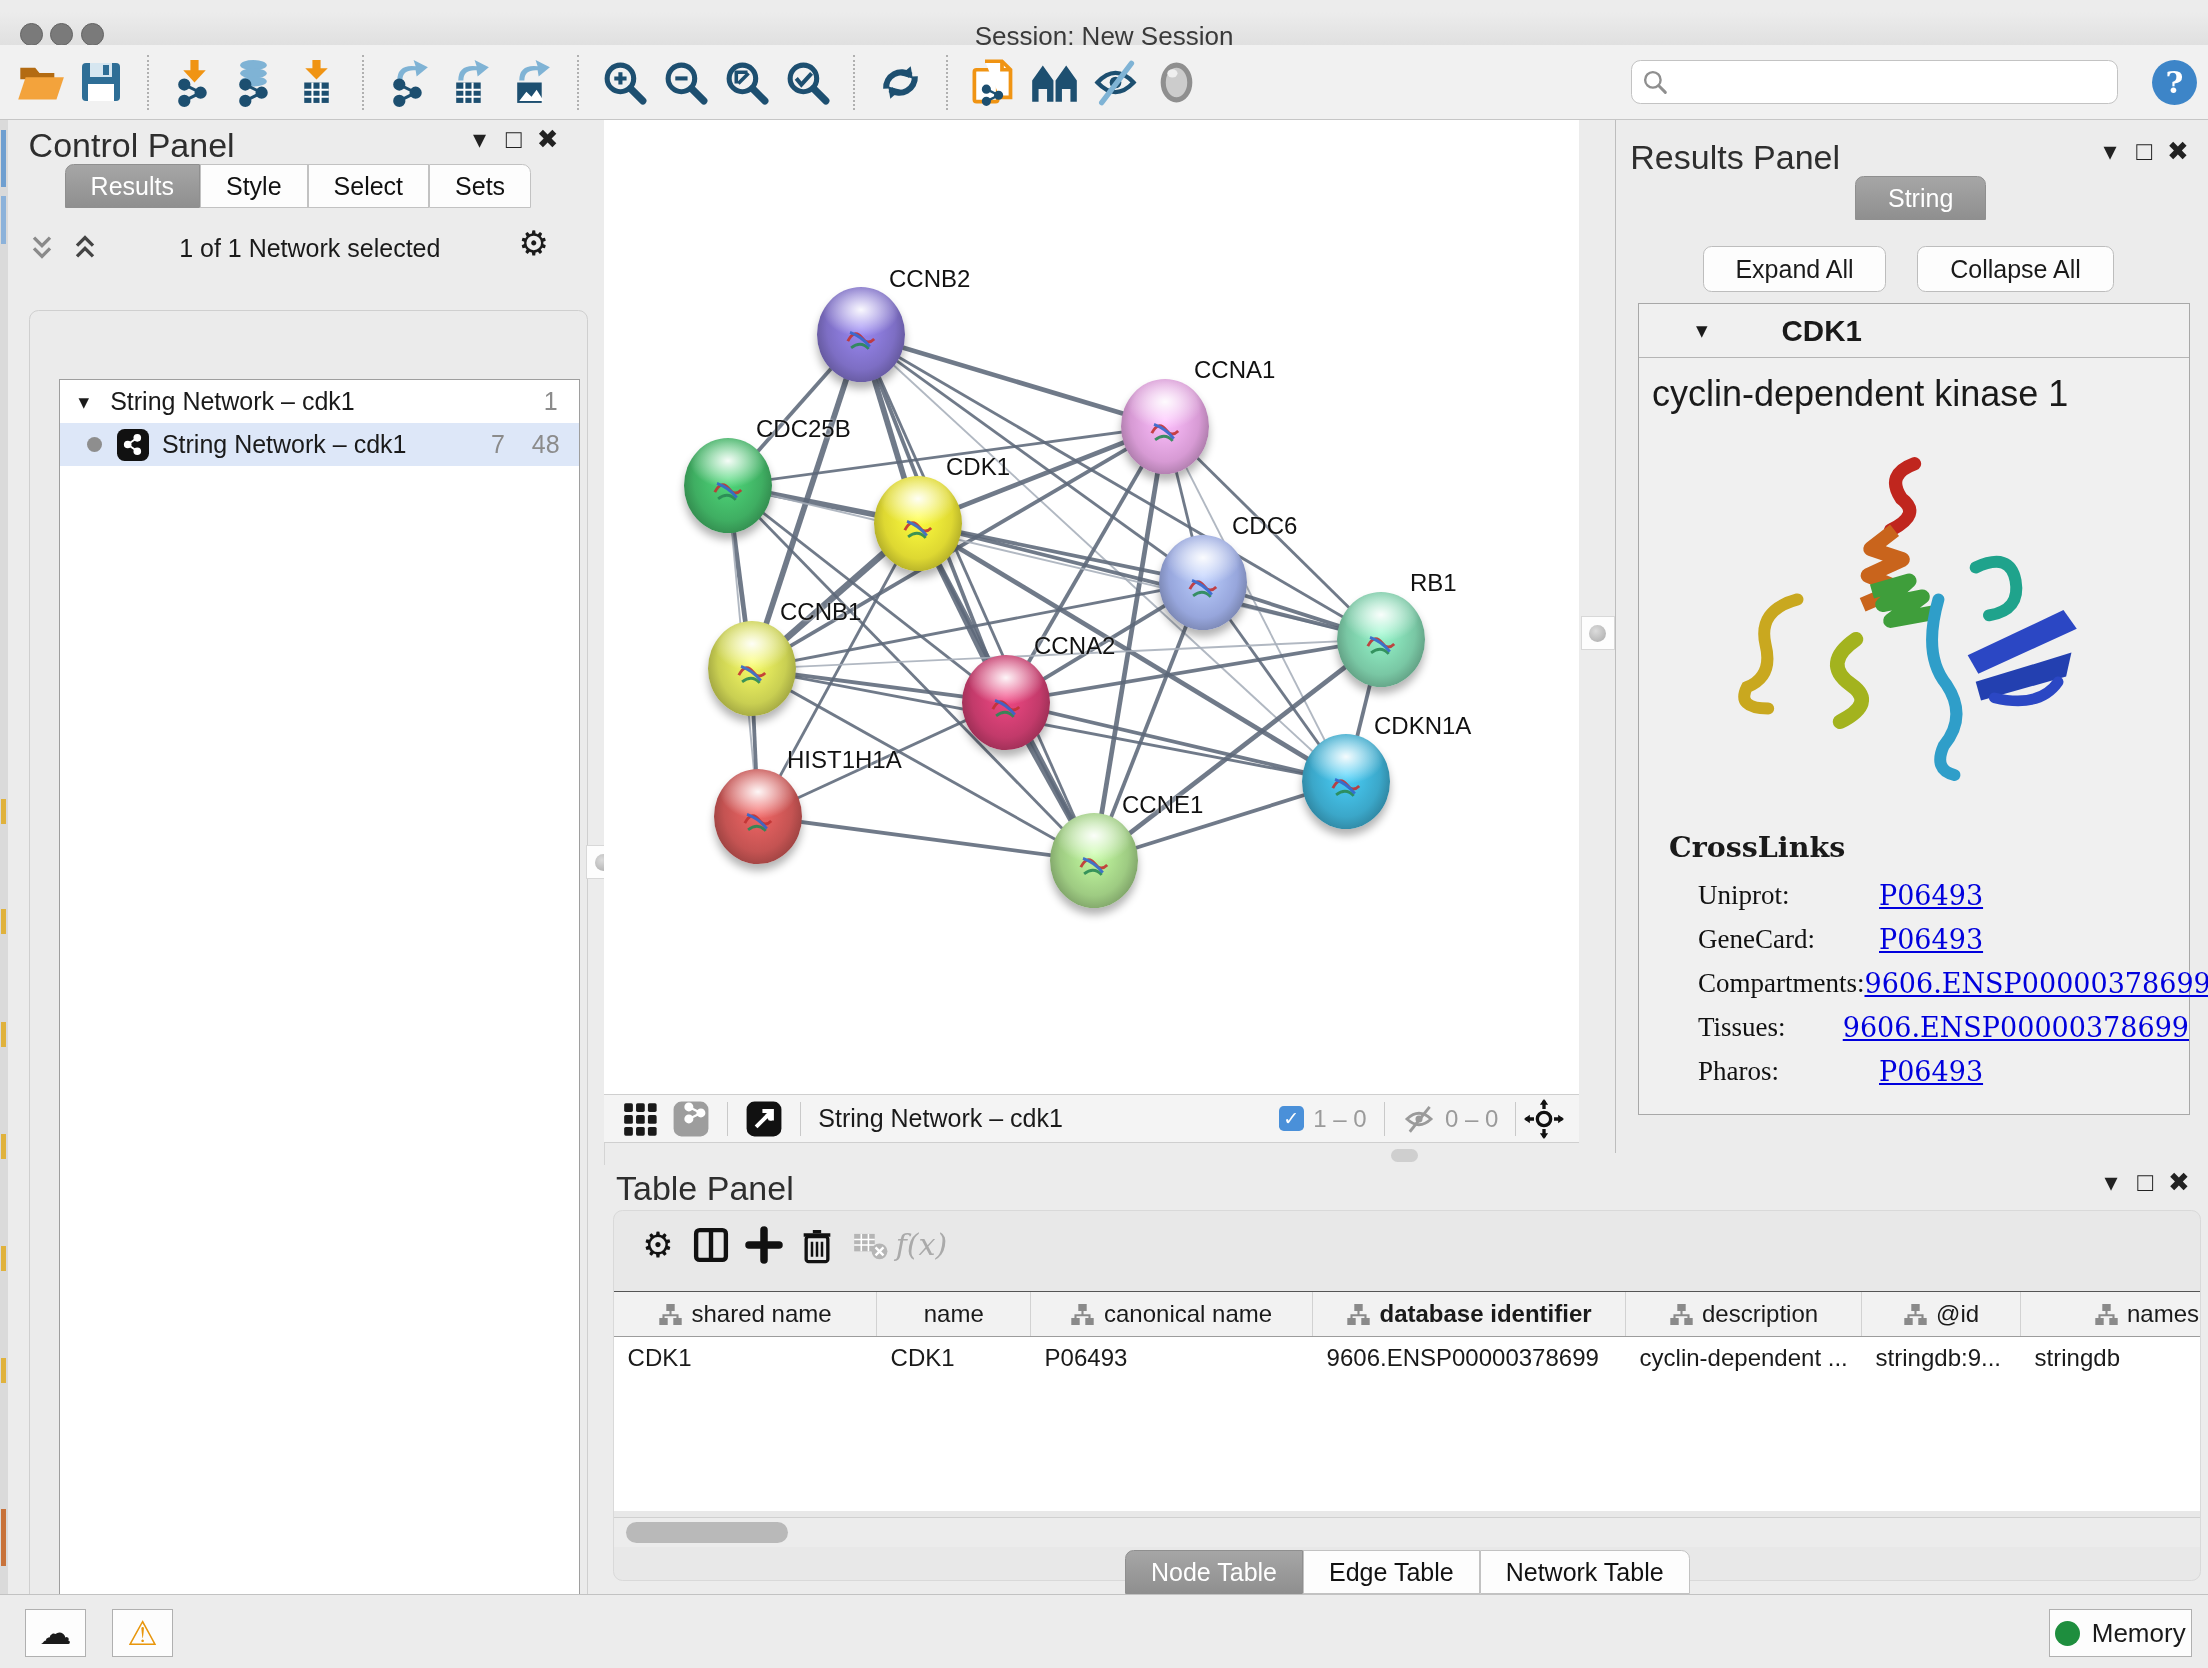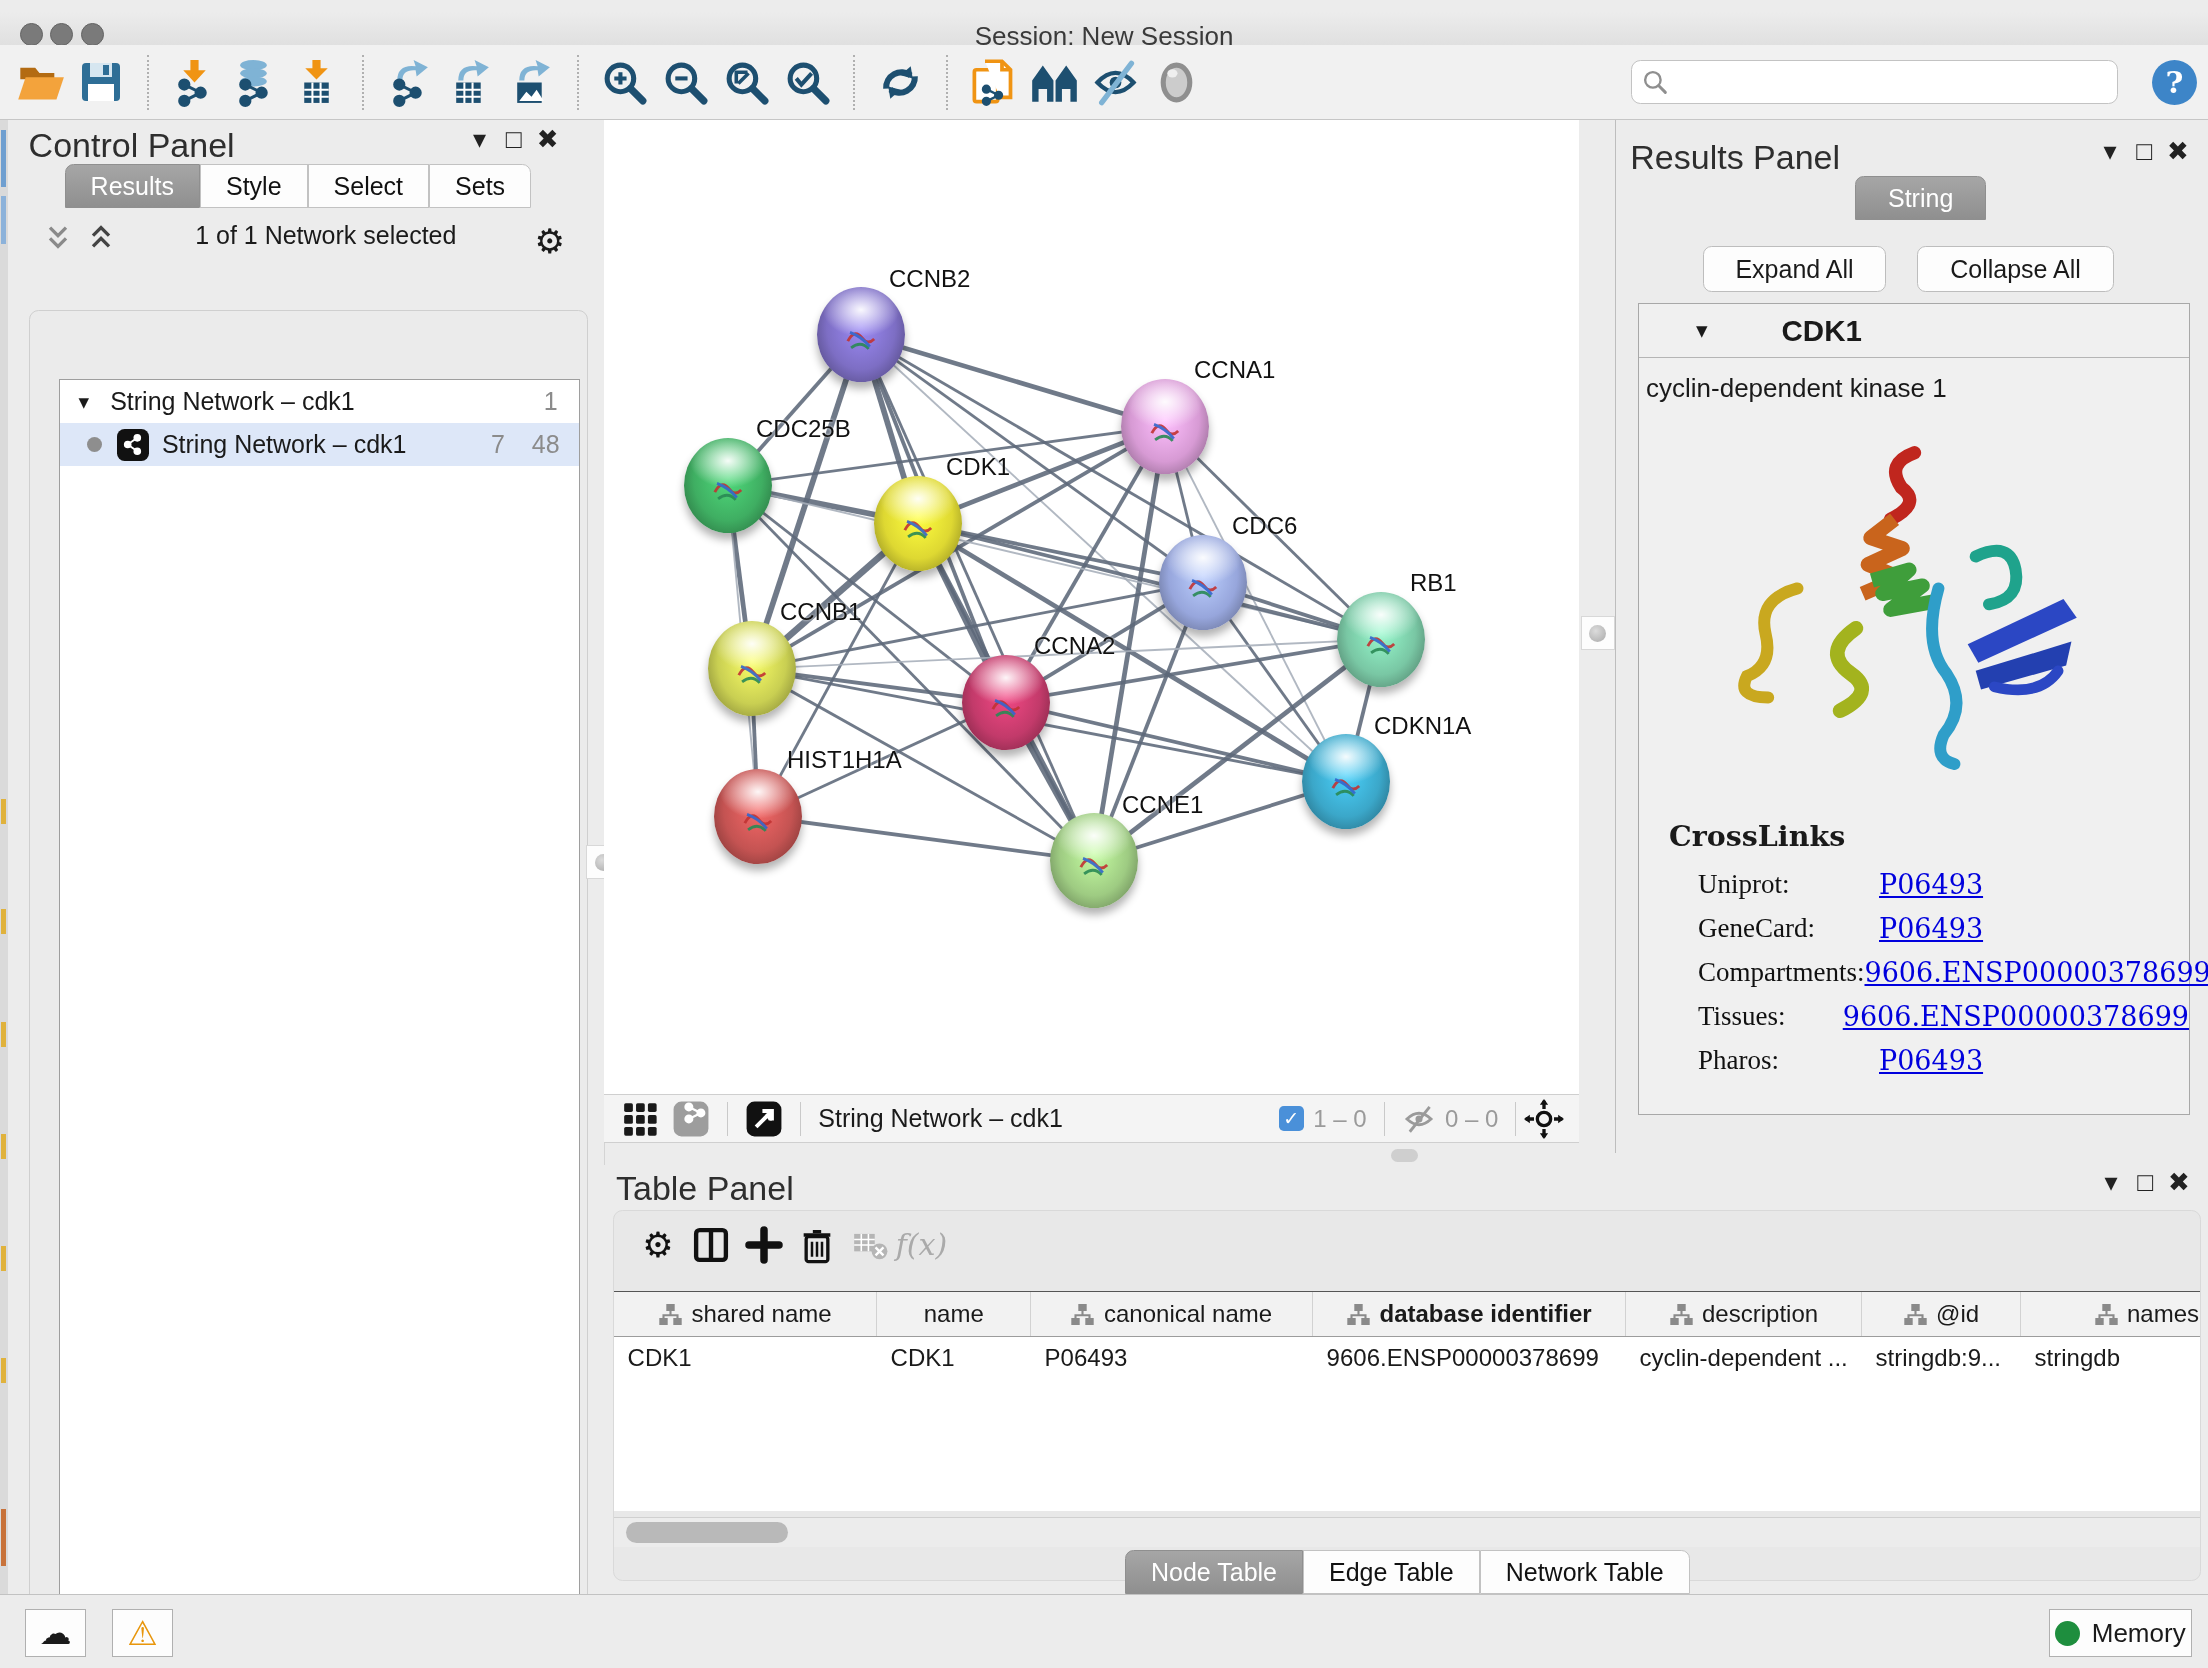--- a/index.html
+++ b/index.html
@@ -311,21 +311,21 @@
 
   <div class="abs ctrl-groupbox"></div>
 
   <div class="abs tabs" style="left:57px;top:44px;" id="control-tabs">
       <span class="tab active first">Results</span>
       <span class="tab">Style</span>
       <span class="tab">Select</span>
       <span class="tab last">Sets</span>
     </div>
 
-  <div class="abs" style="left:34px;top:101px;width:533px;height:42px;display:flex;align-items:flex-start;">
+  <div class="abs" style="left:18px;top:101px;width:533px;height:42px;display:flex;align-items:flex-end;">
     <span class="icon">
         <svg width="32" height="32" viewBox="0 0 48 48">
           <path d="M12 10 l12 12 12 -12 M12 26 l12 12 12 -12" fill="none" stroke="#8a8a8a" stroke-width="5"></path>
         </svg>
       </span>
     <span class="icon" style="margin-left:11.4px">
         <svg width="32" height="32" viewBox="0 0 48 48">
           <path d="M12 22 l12 -12 12 12 M12 38 l12 -12 12 12" fill="none" stroke="#444" stroke-width="5"></path>
         </svg>
       </span>
@@ -591,21 +591,21 @@
   </div>
 
   <div class="abs res-btn" style="left:86px;top:114px;width:181px;">Expand All</div>
   <div class="abs res-btn" style="left:300px;top:114px;width:195px;">Collapse All</div>
 
   <div class="abs res-innerbox" style="left:21px;top:171px;">
     <div class="gene-header">
       <span style="margin-left:57px;font-size:23px;">▾</span>
       <span style="margin-left:74px;font-size:29.5px;font-weight:bold;">CDK1</span>
     </div>
-    <div style="font-size:26px;margin:15px 0 0 7px;">cyclin-dependent kinase 1</div>
+    <div style="font-size:36px;margin:15px 0 0 13px;">cyclin-dependent kinase 1</div>
 
     <div style="margin:27px auto 0 auto;width:399px;height:380px;">
       <svg viewBox="0 0 300 270" width="399" height="360">
         <path d="M150,16 q-22,8 -10,26 q16,12 -8,24" fill="none" stroke="#c0261e" stroke-width="10" stroke-linecap="round"></path>
         <path d="M135,66 l-18,14 l24,8 l-26,12 l24,10 l-28,12" fill="none" stroke="#c9641c" stroke-width="11" stroke-linejoin="round"></path>
         <path d="M62,118 q-30,8 -24,34 q6,24 -14,32 q-8,16 16,16" fill="none" stroke="#c9a81f" stroke-width="9" stroke-linecap="round"></path>
         <path d="M106,148 q-26,18 -4,34 q20,14 -8,28" fill="none" stroke="#a3b31e" stroke-width="11" stroke-linecap="round"></path>
         <path d="M118,112 l28,-8 l-20,18 l30,-6 l-24,18 l32,-6" fill="none" stroke="#3f9e3b" stroke-width="11" stroke-linejoin="round"></path>
         <path d="M196,94 q26,-12 30,10 q4,22 -20,26" fill="none" stroke="#1fa38c" stroke-width="9" stroke-linecap="round"></path>
         <path d="M168,118 q-12,42 6,64 q16,24 -2,46 q-8,18 8,22" fill="none" stroke="#2f9ec9" stroke-width="9" stroke-linecap="round"></path>

